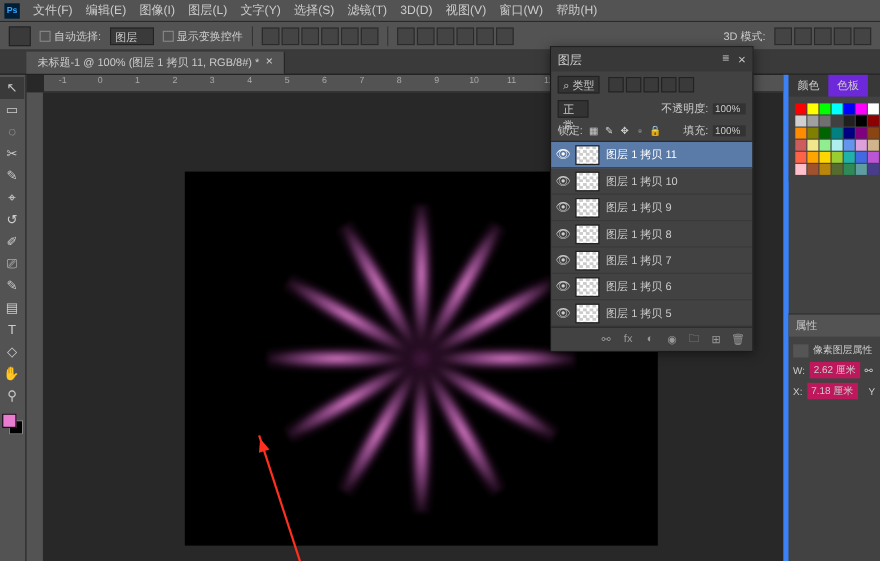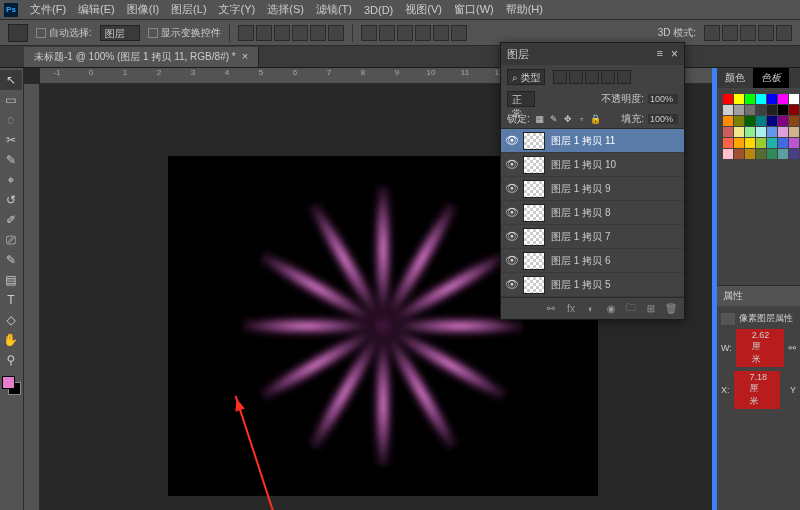--- a/index.html
+++ b/index.html
@@ -29,28 +29,28 @@
 .ruler-h span { width: 34px; text-align: center; }
 .ruler-v { position: absolute; top: 16px; left: 0; width: 16px; bottom: 0; background: #535353; border-right: 1px solid #2a2a2a; }
 .canvas { position: absolute; top: 88px; left: 144px; width: 430px; height: 340px; background: #000; }
 .starburst { position: absolute; top: 50%; left: 50%; width: 0; height: 0; }
 .ray { position: absolute; width: 140px; height: 26px; left: 0; top: -13px; transform-origin: 0 50%; background: radial-gradient(ellipse 65% 50% at 55% 50%, rgba(232,130,210,0.9) 0%, rgba(200,100,190,0.6) 35%, rgba(120,40,110,0.2) 70%, transparent 100%); filter: blur(2px); }
 .arrow { position: absolute; top: 320px; left: 260px; width: 2px; height: 160px; background: #ff3020; transform: rotate(-18deg); transform-origin: bottom; }
 .arrow::before { content: ''; position: absolute; top: -2px; left: -4px; border: 5px solid transparent; border-bottom: 12px solid #ff3020; }
 .right-panels { width: 88px; background: #424242; border-left: 5px solid #3b82f6; display: flex; flex-direction: column; }
 .panel-tab-row { display: flex; background: #383838; height: 20px; align-items: center; font-size: 10px; }
 .panel-tab { padding: 3px 8px; }
-.panel-tab.active { background: #000000; font-style: italic; }
+.panel-tab.active { background: #6d28d9; }
 .swatches { padding: 6px; display: grid; grid-template-columns: repeat(7, 10px); gap: 1px; background: #424242; }
 .sw { width: 10px; height: 10px; }
 .props { background: #424242; padding: 4px; font-size: 10px; flex: 1; margin-top: 120px; border-top: 1px solid #2a2a2a; }
 .props-title { background: #535353; padding: 3px 6px; margin: -4px -4px 4px -4px; }
 .prop-row { display: flex; align-items: center; gap: 4px; padding: 2px 0; font-size: 9px; }
 .prop-icon { width: 14px; height: 12px; background: #555; }
-.prop-val { background: #b91c1c; padding: 1px 16px; min-width: 28px; font-size: 9px; }
+.prop-val { background: #be185d; padding: 1px 4px; min-width: 28px; font-size: 9px; }
 .layers-panel { position: absolute; top: 42px; left: 500px; width: 185px; background: #424242; border: 1px solid #1a1a1a; box-shadow: 0 2px 10px rgba(0,0,0,0.5); z-index: 10; }
 .lp-header { display: flex; align-items: center; background: #383838; height: 22px; padding: 0 6px; font-size: 11px; justify-content: space-between; }
 .lp-close { font-size: 12px; }
 .lp-filter { display: flex; align-items: center; gap: 4px; padding: 4px 6px; height: 24px; }
 .lp-sel { background: #333; border: 1px solid #222; color: #ccc; font-size: 10px; padding: 1px 4px; height: 16px; }
 .lp-filter-icons { display: flex; gap: 2px; margin-left: 4px; }
 .lp-fi { width: 14px; height: 14px; background: #3a3a3a; border: 1px solid #222; }
 .lp-mode { display: flex; align-items: center; gap: 4px; padding: 2px 6px; font-size: 10px; height: 20px; }
 .lp-lock { display: flex; align-items: center; gap: 4px; padding: 2px 6px; font-size: 10px; height: 20px; border-bottom: 1px solid #2a2a2a; }
 .lp-lock-icons { display: flex; gap: 2px; }

